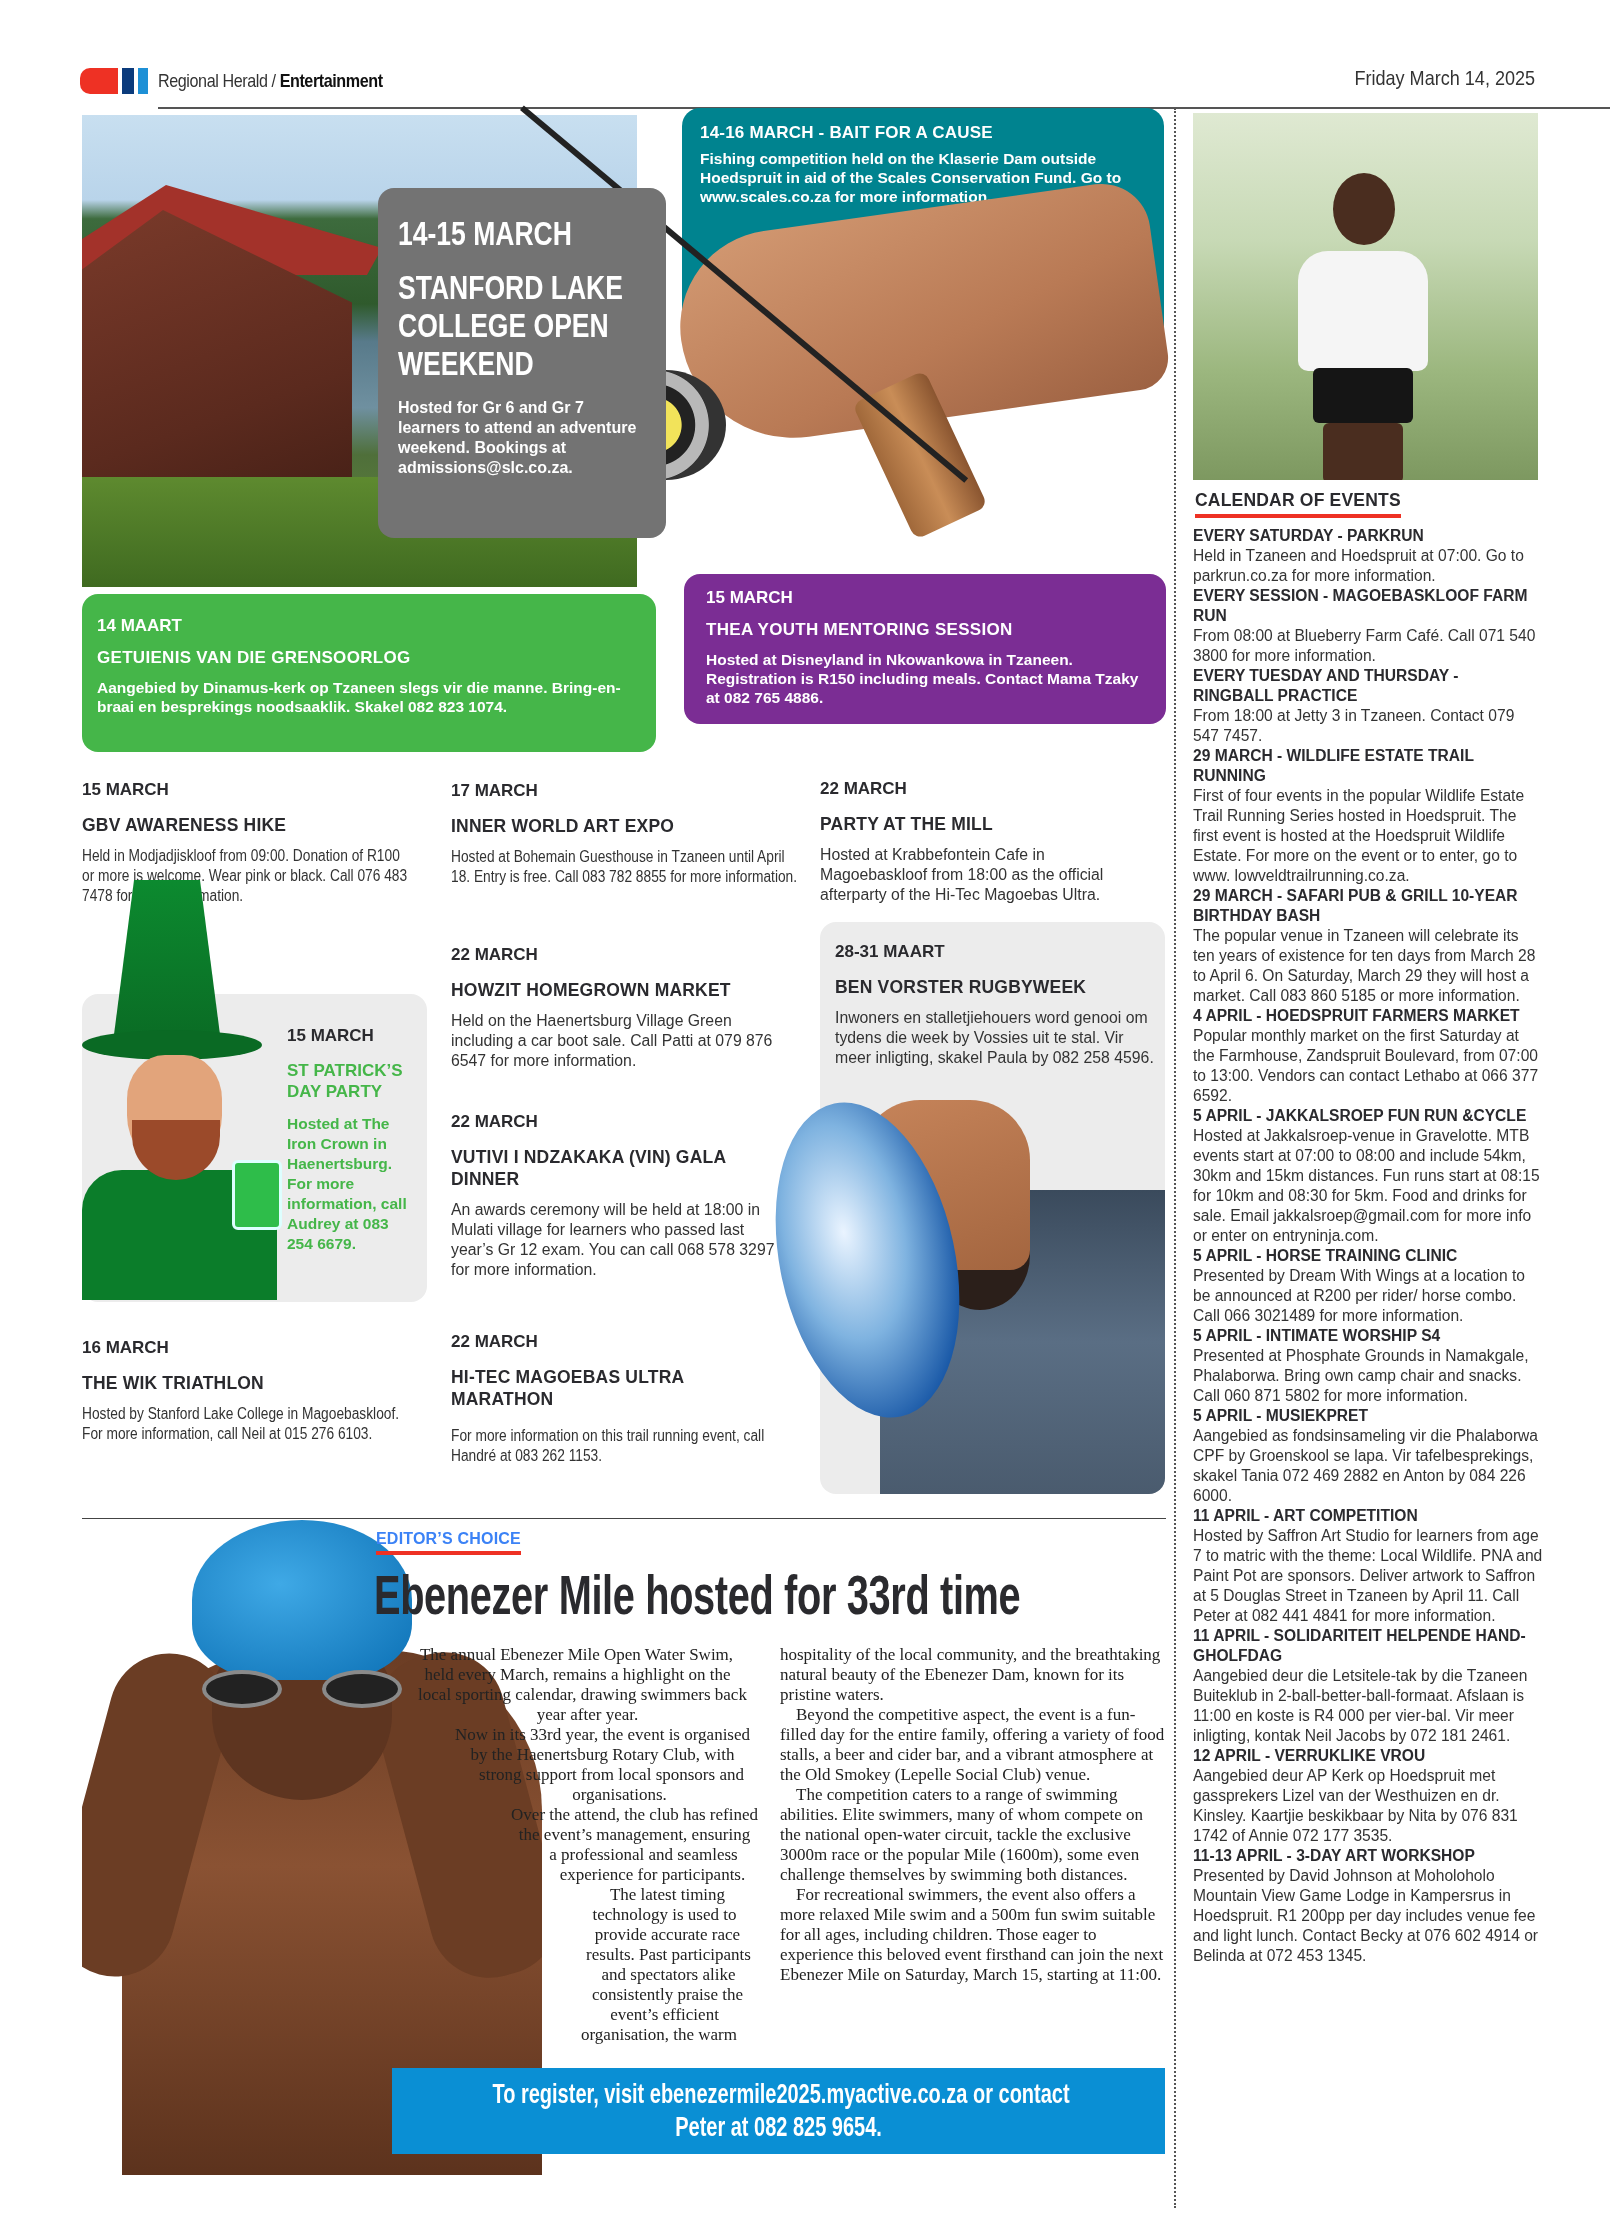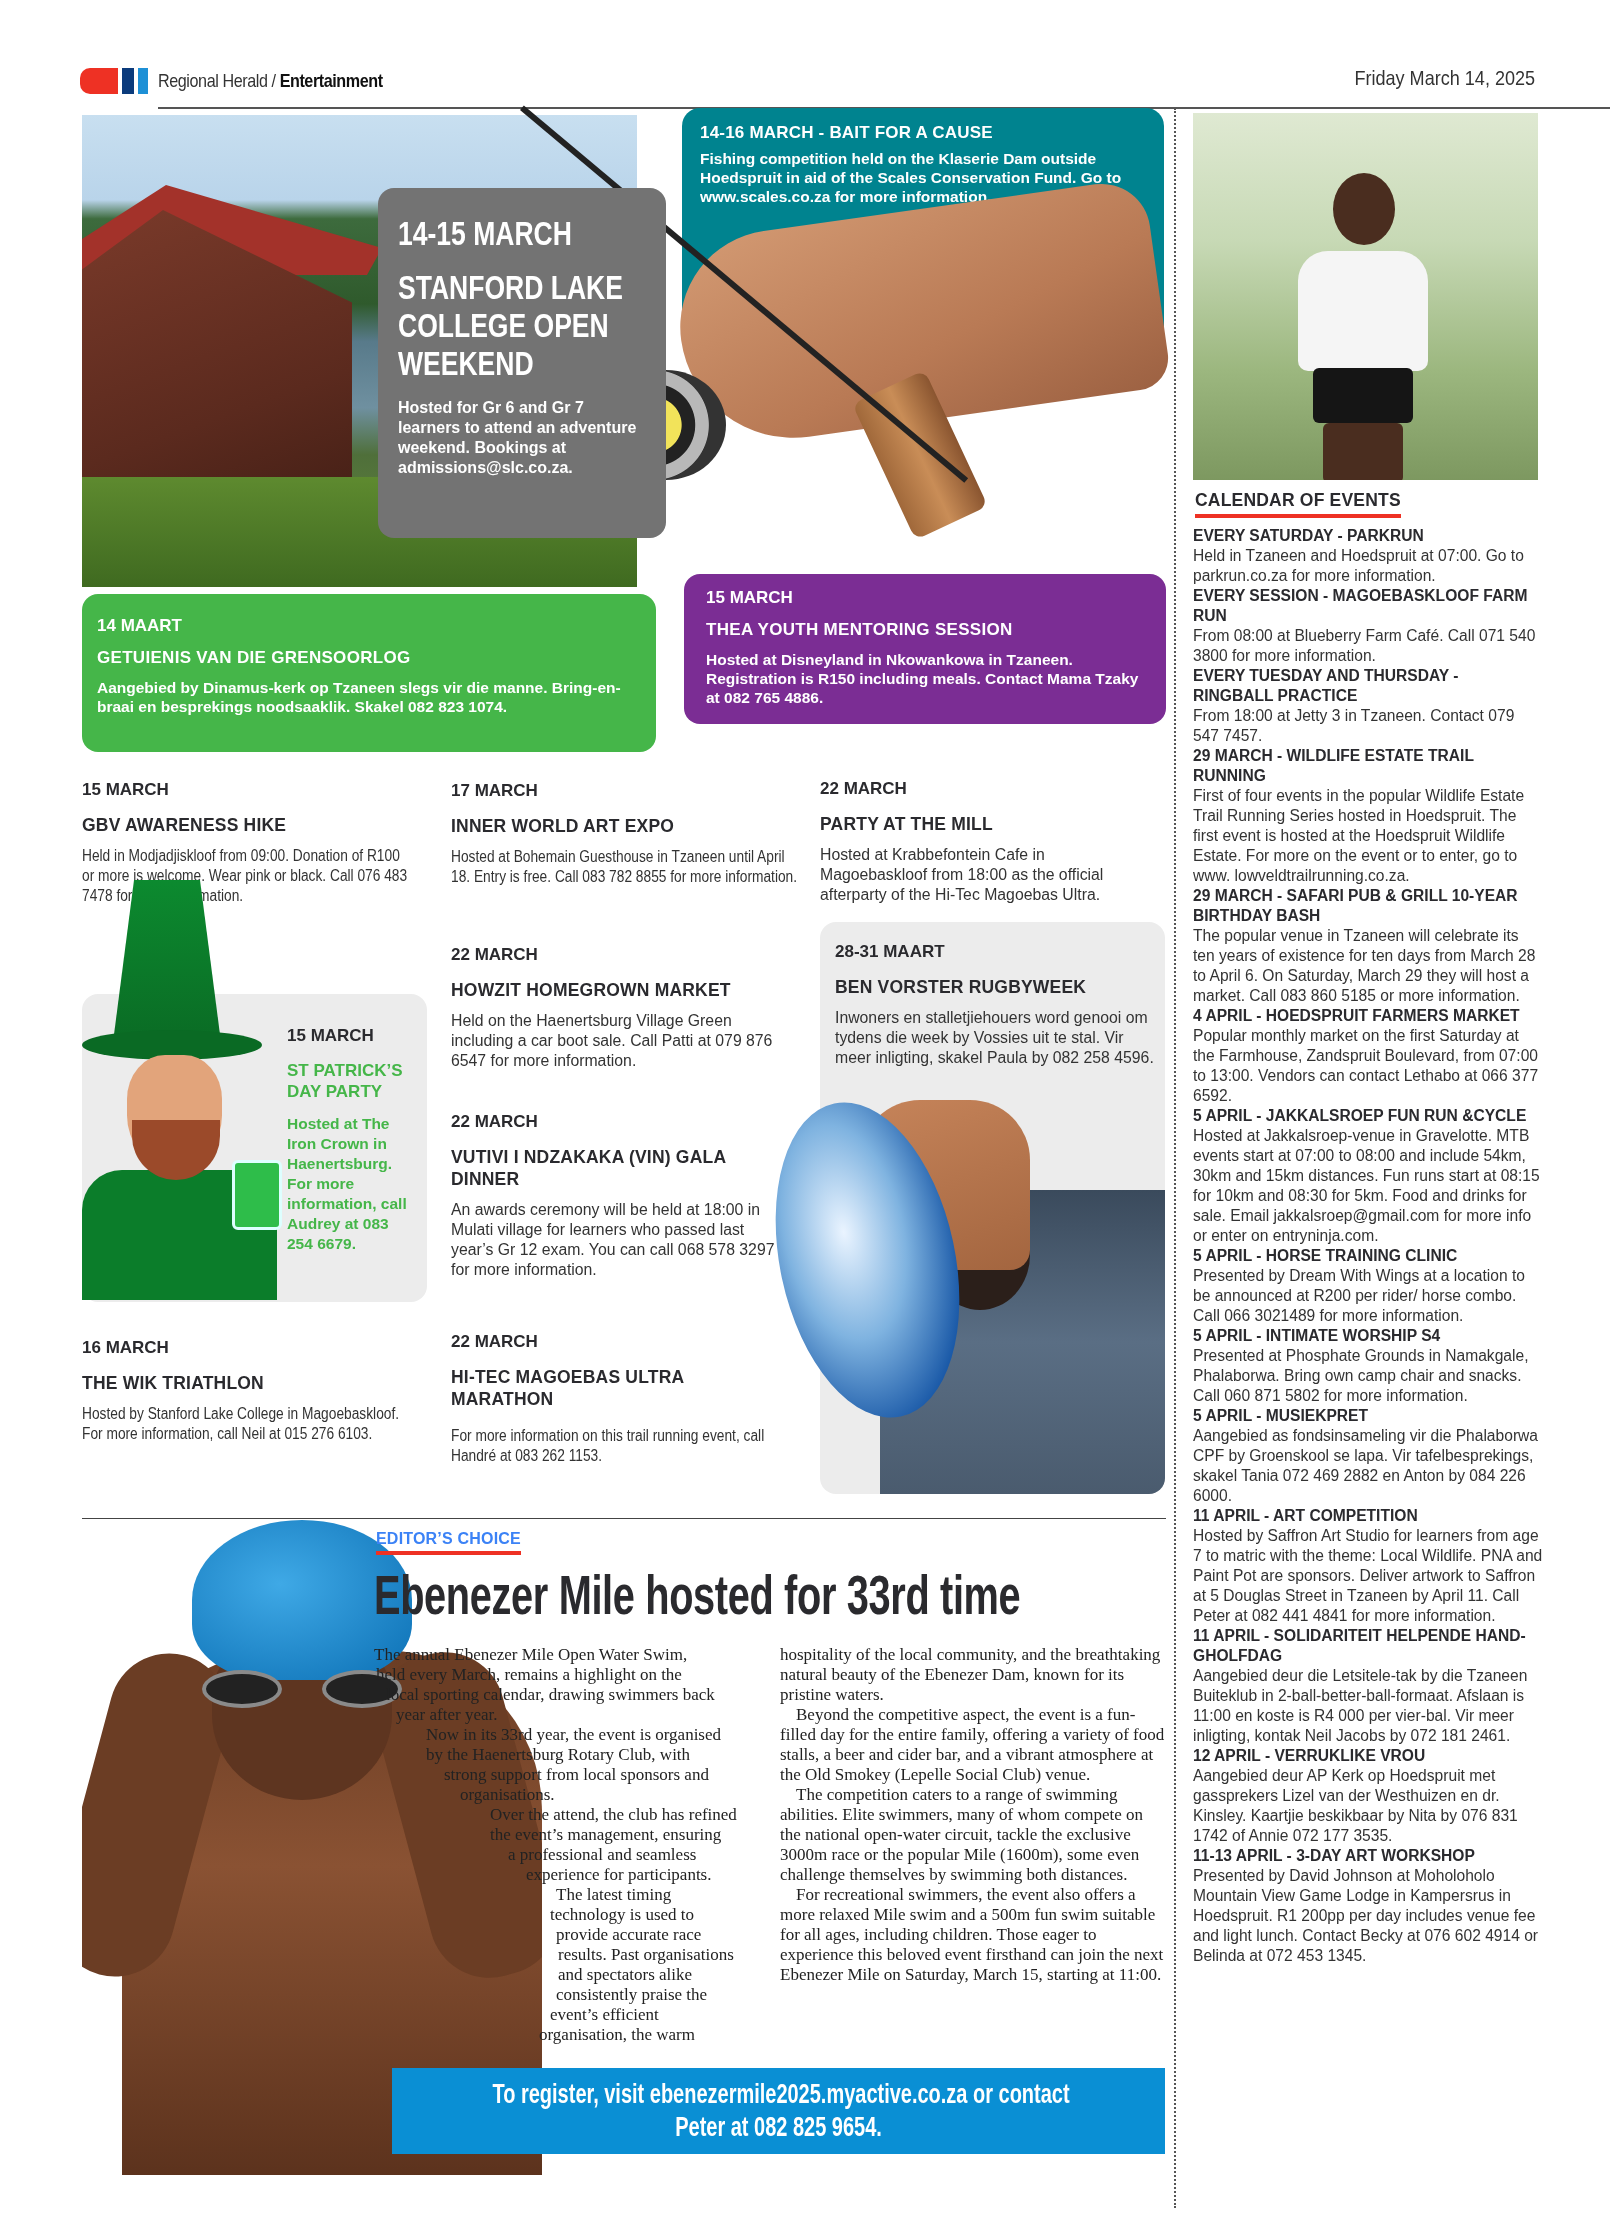--- a/index.html
+++ b/index.html
@@ -105,21 +105,21 @@
   .arm-l { position: absolute; left: 0; top: 130px; width: 120px; height: 330px; background: #6b3d24; border-radius: 60px; transform: rotate(15deg); }
   .arm-r { position: absolute; left: 320px; top: 130px; width: 130px; height: 330px; background: #6b3d24; border-radius: 60px; transform: rotate(-15deg); }
 
   .ed-label { position: absolute; left: 376px; top: 1530px; font-size: 16px; font-weight: 900; color: #3b82f6; padding-bottom: 3px; border-bottom: 4px solid #ee3124; letter-spacing: 0.2px; }
   .headline { position: absolute; left: 374px; top: 1562px; font-size: 56px; font-weight: 900; color: #2a2a2e; white-space: nowrap; transform: scaleX(0.71); transform-origin: left top; letter-spacing: -0.5px; }
 
   .article { position: absolute; font-family: "Liberation Serif", serif; font-size: 17px; line-height: 20px; color: #222; }
   .article-col1 { left: 374px; top: 1645px; width: 405px; }
   .article-col2 { left: 780px; top: 1645px; width: 385px; }
   .article p { margin: 0; }
-  .article .l { display: block; white-space: nowrap; }
+  .article .l { display: block; white-space: nowrap; text-align: center; }
 
   .register-banner { position: absolute; left: 392px; top: 2068px; width: 773px; height: 86px; background: #0a8fd4; color: #fff; text-align: center; padding-top: 10px; }
   .register-banner .reg-line { font-size: 27px; font-weight: 900; line-height: 33px; transform: scaleX(0.74); white-space: nowrap; }
 </style>
 </head>
 <body>
 
 <header class="masthead">
   <div class="logo-block">
     <div class="logo-red"></div>
@@ -337,21 +337,21 @@
   <span class="l" style="padding-left:52px;">by the Haenertsburg Rotary Club, with</span>
   <span class="l" style="padding-left:70px;">strong support from local sponsors and</span>
   <span class="l" style="padding-left:86px;">organisations.</span>
   <span class="l" style="padding-left:116px;">Over the attend, the club has refined</span>
   <span class="l" style="padding-left:116px;">the event’s management, ensuring</span>
   <span class="l" style="padding-left:134px;">a professional and seamless</span>
   <span class="l" style="padding-left:152px;">experience for participants.</span>
   <span class="l" style="padding-left:182px;">The latest timing</span>
   <span class="l" style="padding-left:176px;">technology is used to</span>
   <span class="l" style="padding-left:182px;">provide accurate race</span>
-  <span class="l" style="padding-left:184px;">results. Past organisations</span>
+  <span class="l" style="padding-left:184px;">results. Past participants</span>
   <span class="l" style="padding-left:184px;">and spectators alike</span>
   <span class="l" style="padding-left:182px;">consistently praise the</span>
   <span class="l" style="padding-left:176px;">event’s efficient</span>
   <span class="l" style="padding-left:165px;">organisation, the warm</span>
 </div>
 
 <div class="article article-col2">
   <p>hospitality of the local community, and the breathtaking natural beauty of the Ebenezer Dam, known for its pristine waters.</p>
   <p style="text-indent:16px;">Beyond the competitive aspect, the event is a fun-filled day for the entire family, offering a variety of food stalls, a beer and cider bar, and a vibrant atmosphere at the Old Smokey (Lepelle Social Club) venue.</p>
   <p style="text-indent:16px;">The competition caters to a range of swimming abilities. Elite swimmers, many of whom compete on the national open-water circuit, tackle the exclusive 3000m race or the popular Mile (1600m), some even challenge themselves by swimming both distances.</p>

